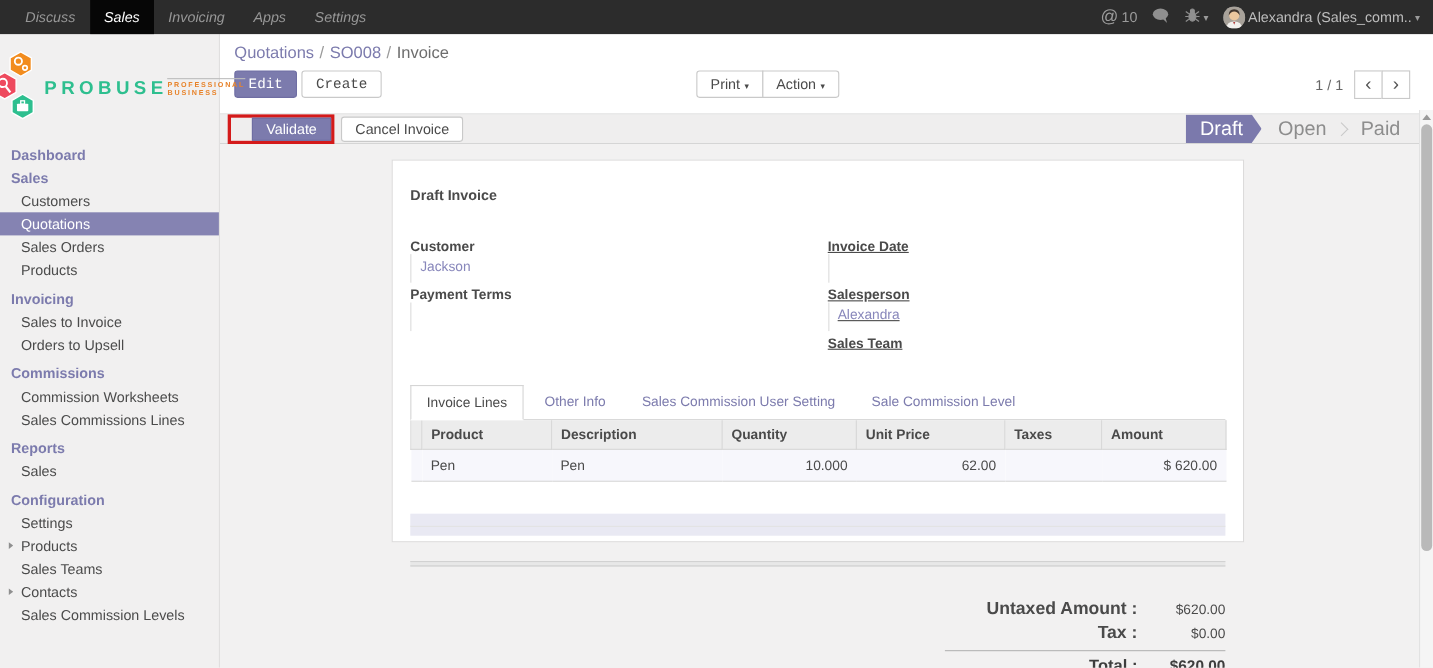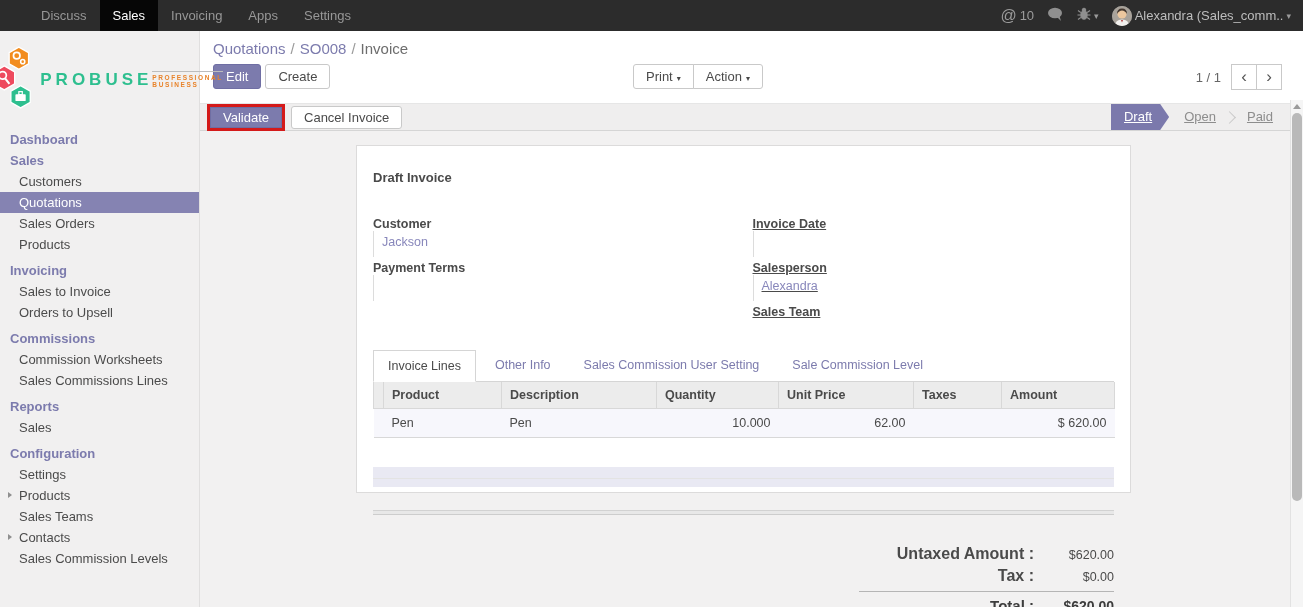--- a/index.html
+++ b/index.html
@@ -6,21 +6,21 @@
   html,body { width:1303px; height:607px; }
   body {
     position:relative; overflow:hidden;
     font-family:"Liberation Sans", sans-serif;
     background:#f2f1f1; color:#4a4a4a;
   }
 
   
   .topbar { position:absolute; top:0; left:0; right:0; height:31px;
     background:#2c2c2c; display:flex; align-items:stretch; z-index:30; }
-  .topbar .menu { display:flex; padding-left:28px; }
+  .topbar .menu { display:flex; padding-left:10px;font-style:italic; }
   .topbar .menu-item { font-size:13px; color:#979797; line-height:31px;
     padding:0 13px; cursor:pointer; white-space:nowrap; }
   .topbar .menu-item.active { background:#060606; color:#fff; }
   .topbar-right { margin-left:auto; display:flex; align-items:center;
     gap:13px; padding-right:12px; color:#9b9b9b; font-size:13px; }
   .mention { display:flex; align-items:center; gap:3px; }
   .mention .at { font-size:16px; line-height:1; }
   .icon-btn { display:flex; align-items:center; gap:3px; cursor:pointer; }
   .caret { font-size:9px; color:#9b9b9b; }
   .avatar { width:20px; height:20px; border-radius:50%; overflow:hidden;
@@ -54,45 +54,45 @@
   .control-panel { position:absolute; top:0; left:0; right:0; height:72px;
     background:#fff; }
   .breadcrumb { position:absolute; left:13px; top:9px; font-size:15px; }
   .breadcrumb a { color:#7c7bad; text-decoration:none; cursor:pointer; }
   .breadcrumb .sep { color:#9a9a9a; padding:0 5px; }
   .breadcrumb .current { color:#6d6d6d; }
   .btn { display:inline-block; font-size:13px; border-radius:3px;
     padding:4px 12px; border:1px solid #c9c9c9; background:#fff;
     color:#4a4a4a; cursor:pointer; vertical-align:top; }
   .btn.primary { background:#7c7bad; border-color:#6f6ea3; color:#fff; }
-  .btn-row { position:absolute; left:13px; top:33px; display:flex; gap:4px; }
+  .btn-row { position:absolute; left:13px; top:33px; display:flex; gap:4px;font-family:Liberation Mono, monospace; }
   .pa-group { position:absolute; left:433px; top:33px; display:flex; }
   .pa-group .btn { border-radius:0; margin-left:-1px; }
   .pa-group .btn:first-child { border-radius:3px 0 0 3px; margin-left:0; }
   .pa-group .btn:last-child { border-radius:0 3px 3px 0; }
   .btn .dcaret { font-size:8px; margin-left:4px; color:#4a4a4a; }
   .pager { position:absolute; right:21px; top:33px; display:flex;
     align-items:center; gap:10px; }
   .pager-text { font-size:13px; color:#666; }
   .pager-btns { display:flex; }
   .pager-btn { width:26px; height:26px; background:#fff;
     border:1px solid #c9c9c9; display:flex; align-items:center;
     justify-content:center; font-size:17px; color:#555; cursor:pointer; }
   .pager-btn:last-child { margin-left:-1px; }
 
   
   .statusbar { position:absolute; top:72px; left:0; right:13px; height:28px;
     background:#efeeee; border-top:1px solid #e6e6e6;
     border-bottom:1px solid #d5d5d5; display:flex; align-items:center; }
-  .validate-wrap { margin-left:7px; border:3px solid #d41a1a; }
+  .validate-wrap { margin-left:7px; border:3px solid #d41a1a;padding-left:19px; }
   .validate-wrap .btn { border-radius:0; padding:2px 12px; }
   .sb-btn { margin-left:6px; padding:3px 12px; }
   .statuses { margin-left:auto; display:flex; align-items:center;
     height:100%; margin-right:2px; }
-  .state { font-size:13px; color:#8d8d8d; padding:0 15px; line-height:26px;text-decoration:underline; }
+  .state { font-size:18px; color:#8d8d8d; padding:0 15px; line-height:26px; }
   .state.active { background:#7b79ac; color:#fff; padding:0 17px 0 13px;
     clip-path:polygon(0 0, calc(100% - 9px) 0, 100% 50%,
       calc(100% - 9px) 100%, 0 100%); }
   .state-chev { width:9px; height:9px; border-top:1px solid #c9c9c9;
     border-right:1px solid #c9c9c9; transform:rotate(45deg);
     margin:0 -2px 0 -6px; }
 
   
   .scrollbar { position:absolute; top:69px; right:0; width:13px; bottom:0;
     background:#f5f5f5; border-left:1px solid #e2e2e2; }

